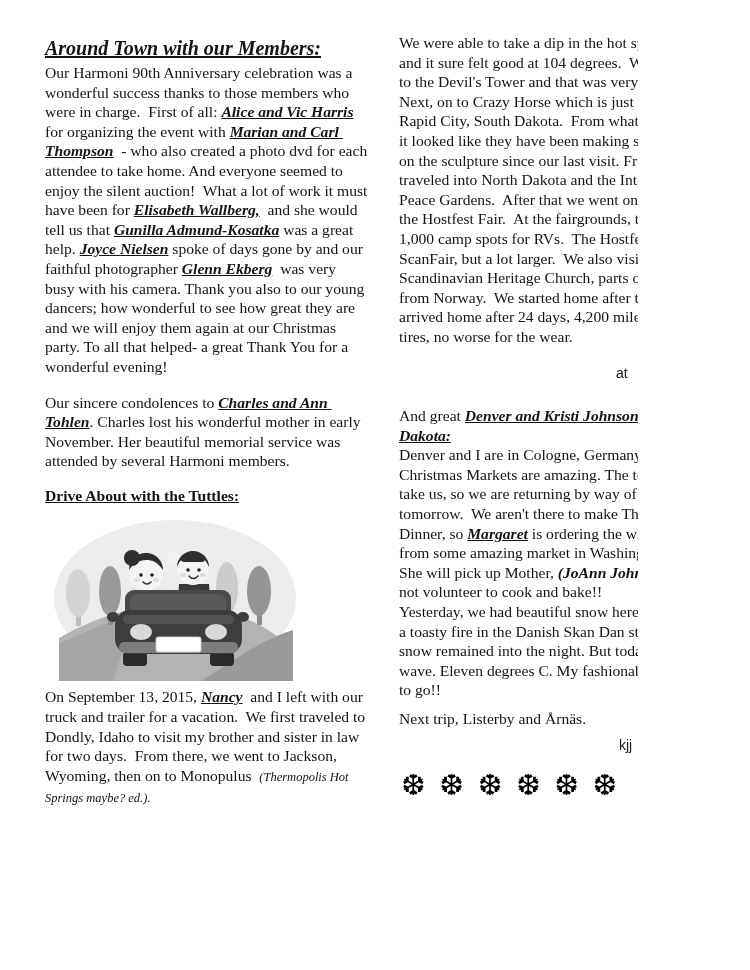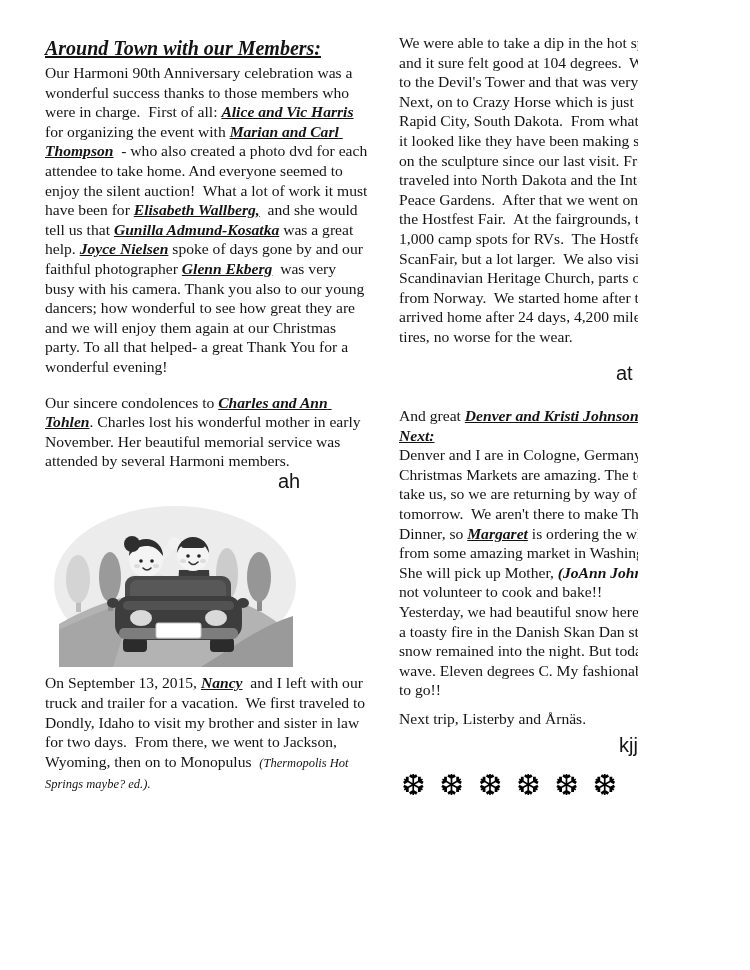--- a/index.html
+++ b/index.html
@@ -8,21 +8,21 @@
   .col{position:absolute;top:36px;}
   .col-left{left:45px;width:323px;}
   .col-right{left:399px;top:33px;width:331px;}
   .para{margin:0;font-size:15.6px;line-height:19.6px;white-space:pre-wrap;}
   .headline{margin:0 0 3px 0;font-size:20px;line-height:24px;font-weight:bold;font-style:italic;
             text-decoration:underline;}
   .subhead{margin:15px 0 0 0;font-size:15.6px;line-height:19.6px;text-decoration:underline;}
   .nm{font-weight:bold;font-style:italic;text-decoration:underline;text-align:center;}
   .bi{font-weight:bold;font-style:italic;}
   .ed{font-style:italic;font-size:12.5px;}
-  .sig{margin:0;font-family:"Liberation Sans", sans-serif;font-size:20px;line-height:19.6px;}
+  .sig{margin:0;font-family:"Liberation Sans", sans-serif;font-size:14px;line-height:19.6px;}
   #sign-ah{padding-left:233px;margin-top:1px;}
   #sign-at{padding-left:217px;margin-top:17px;}
   #sign-kjj{padding-left:220px;margin-top:7px;}
   #condolences{margin-top:16px;}
   #letter-heading{margin-top:23px;}
   #closing{margin-top:9px;}
   .clipart-wrap{margin:13px 0 0 8px;width:245px;height:163px;}
   #vacation{margin-top:6px;}
   #snowflakes{margin:10px 0 0 2px;font-family:"DejaVu Sans", sans-serif;font-size:29px;
               line-height:40px;letter-spacing:14px;color:#000;}
@@ -33,22 +33,22 @@
 
 <div class="page">
 
   <div class="col col-left">
     <h1 class="headline">Around Town with our Members:</h1>
 
     <p class="para"><span>Our Harmoni 90th Anniversary celebration was a wonderful success thanks to those members who were in charge.  First of all: </span><span class="nm">Alice and Vic Harris</span><span>  for organizing the event with </span><span class="nm">Marian and Carl Thompson</span><span>  - who also created a photo dvd for each attendee to take home. And everyone seemed to enjoy the silent auction!  What a lot of work it must have been for </span><span class="nm">Elisabeth Wallberg,</span><span>  and she would tell us that </span><span class="nm">Gunilla Admund-Kosatka</span><span> was a great help. </span><span class="nm">Joyce Nielsen</span><span> spoke of days gone by and our faithful photographer </span><span class="nm">Glenn Ekberg</span><span>  was very busy with his camera. Thank you also to our young dancers; how wonderful to see how great they are and we will enjoy them again at our Christmas party. To all that helped- a great Thank You for a wonderful evening!</span></p>
 
     <p class="para" id="condolences"><span>Our sincere condolences to </span><span class="nm">Charles and Ann Tohlen</span><span>. Charles lost his wonderful mother in early November. Her beautiful memorial service was attended by several Harmoni members.</span></p>
 
-    <p class="sig" id="sign-ah">ah</p>
 
+    <h2 class="subhead">Drive About with the Tuttles:</h2>
 
     <div class="clipart-wrap">
       <svg viewBox="0 0 245 163" width="245" height="163">
 
         <ellipse cx="122" cy="80" rx="121" ry="78" fill="#ececec"></ellipse>
 
         <path d="M6 120 C 55 92 90 88 122 88 C 172 88 208 102 238 130 L 238 163 L 6 163 Z" fill="#b3b3b3"></path>
         <path d="M148 163 C 182 142 208 122 240 112 L 240 163 Z" fill="#9a9a9a"></path>
         <path d="M6 126 C 40 110 60 102 80 98 L 60 163 L 6 163 Z" fill="#a6a6a6"></path>
 
@@ -107,21 +107,21 @@
     </div>
 
     <p class="para" id="vacation"><span>On September 13, 2015, </span><span class="nm">Nancy</span><span>  and I left with our truck and trailer for a vacation.  We first traveled to Dondly, Idaho to visit my brother and sister in law for two days.  From there, we went to Jackson, Wyoming, then on to Monopulus  </span><span class="ed">(Thermopolis Hot Springs maybe? ed.).</span></p>
   </div>
 
   <div class="col col-right">
     <p class="para">We were able to take a dip in the hot springs there and it sure felt good at 104 degrees.  We proceeded to the Devil's Tower and that was very interesting. Next, on to Crazy Horse which is just outside of Rapid City, South Dakota.  From what we could tell, it looked like they have been making some progress on the sculpture since our last visit. From there we traveled into North Dakota and the International Peace Gardens.  After that we went on to Minot for the Hostfest Fair.  At the fairgrounds, they have 1,000 camp spots for RVs.  The Hostfest is like our ScanFair, but a lot larger.  We also visited the Scandinavian Heritage Church, parts of which came from Norway.  We started home after that. We arrived home after 24 days, 4,200 miles and 2 flat tires, no worse for the wear.</p>
 
     <p class="sig" id="sign-at">at</p>
 
-    <p class="para" id="letter-heading"><span>And great </span><span class="nm">Denver and Kristi Johnson-</span><br><span class="nm">Next:</span></p>
+    <p class="para" id="letter-heading"><span>And great </span><span class="nm">Denver and Kristi Johnson-</span><br><span class="nm">Dakota:</span></p>
 
     <p class="para" id="letter-para"><span>Denver and I are in Cologne, Germany. The Christmas Markets are amazing. The terrorists didn't take us, so we are returning by way of Iceland tomorrow.  We aren't there to make Thanksgiving Dinner, so </span><span class="nm">Margaret</span><span> is ordering the whole thing from some amazing market in Washington, D.C.  She will pick up Mother, </span><span class="bi">(JoAnn Johnson),</span><span> who did not volunteer to cook and bake!!</span><br><span>Yesterday, we had beautiful snow here. We enjoyed a toasty fire in the Danish Skan Dan stove. The snow remained into the night. But today it's a heat wave. Eleven degrees C. My fashionable scarf had to go!!</span></p>
 
     <p class="para" id="closing">Next trip, Listerby and Årnäs.</p>
 
     <p class="sig" id="sign-kjj">kjj</p>
 
     <div id="snowflakes"><span class="snowflake">❆</span><span class="snowflake">❆</span><span class="snowflake">❆</span><span class="snowflake">❆</span><span class="snowflake">❆</span><span class="snowflake">❆</span></div>
   </div>
 

